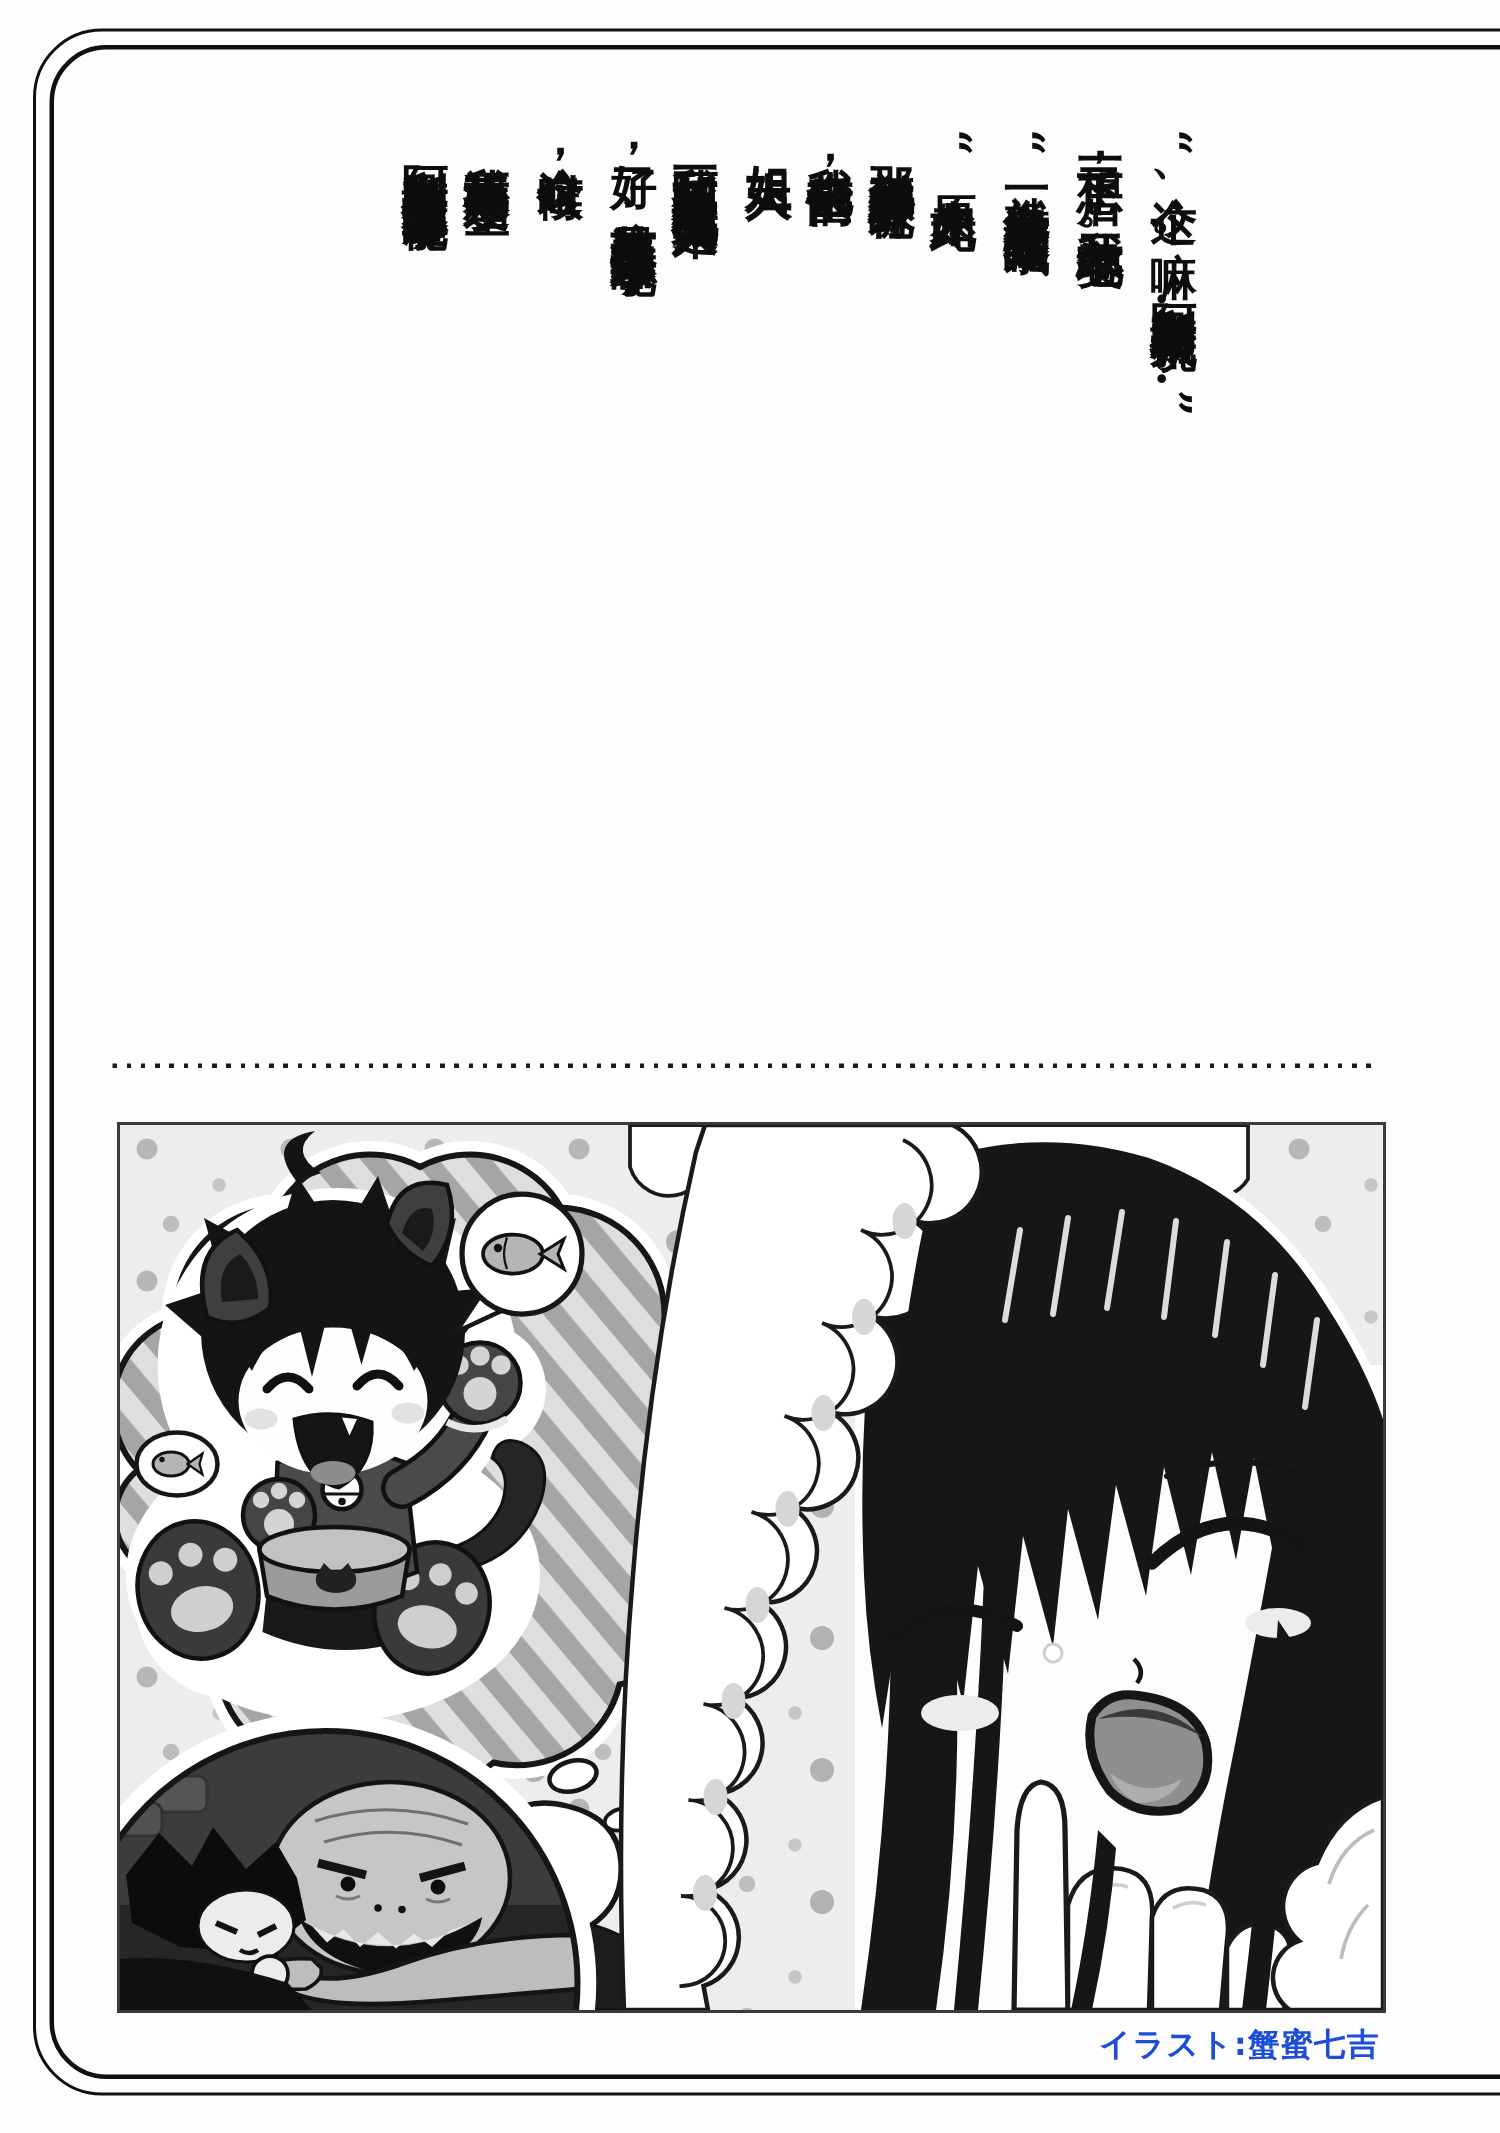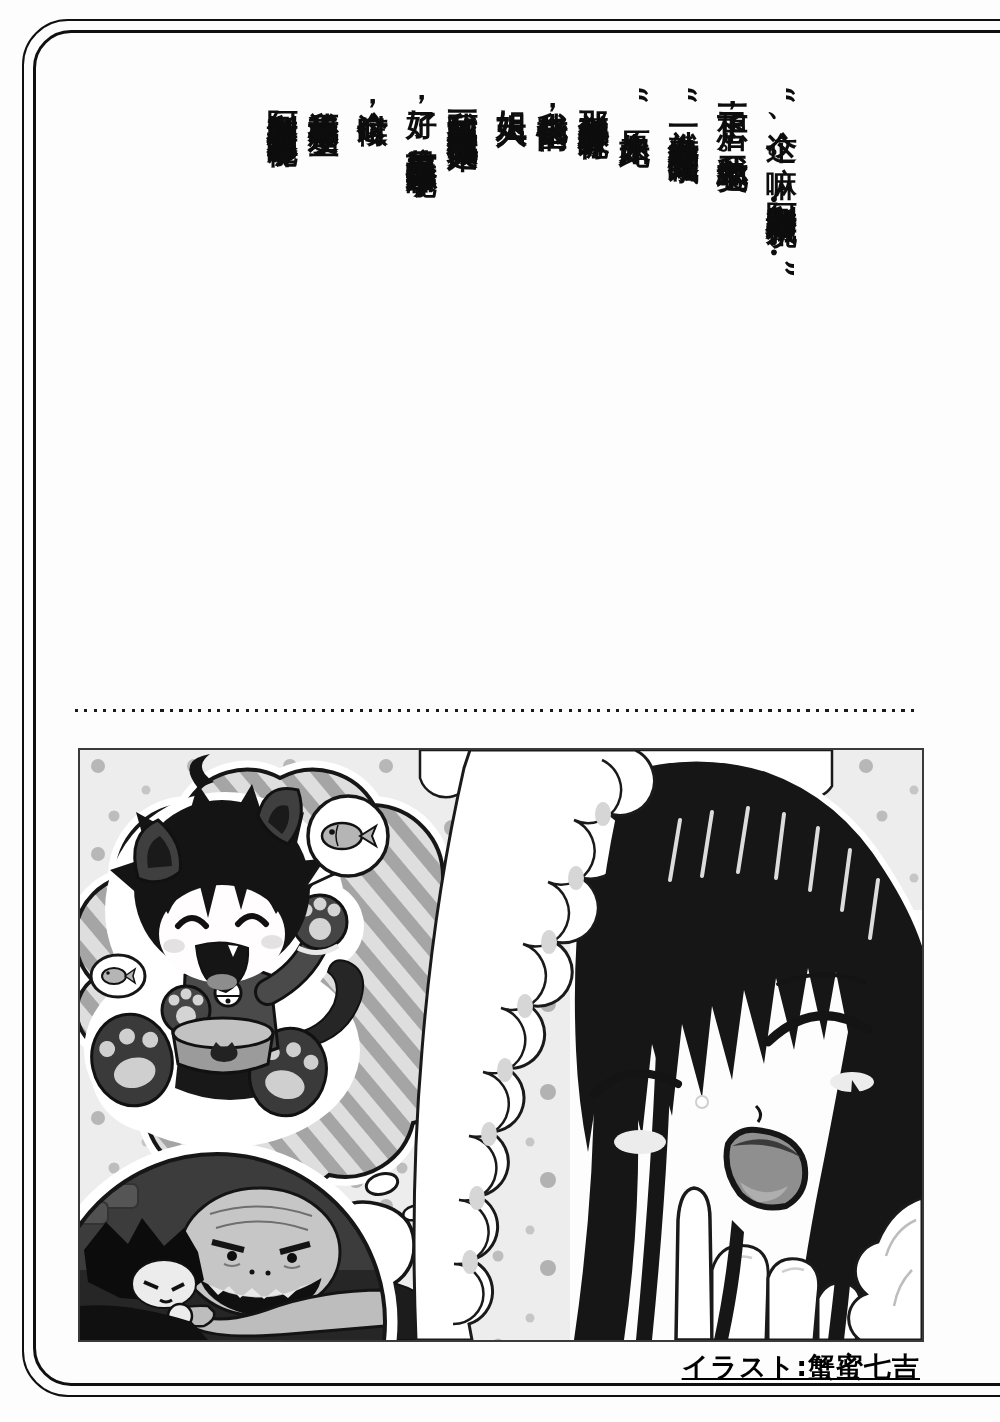--- a/index.html
+++ b/index.html
@@ -17,23 +17,23 @@
   .novel .line{line-height:41px;letter-spacing:2px;white-space:nowrap;}
   .novel .pgap{margin-block-end:8px;}
   
   .divider{position:absolute;left:75px;top:709px;width:841px;height:3px;
         background:repeating-linear-gradient(90deg,#1b1b1b 0 3px,transparent 3px 9.5px);}
   
   .illo{position:absolute;left:78px;top:748px;width:842px;height:590px;
         border:2px solid #3a3a3a;}
   .illo svg{display:block;}
   
-  .credit{position:absolute;top:1349px;right:80px;color:#000000;
+  .credit{position:absolute;top:1349px;right:80px;color:#1d4ed8;
         font-family:"DejaVu Sans","Liberation Sans",sans-serif;
-        font-weight:700;font-size:27px;letter-spacing:1px;text-decoration:underline;}
+        font-weight:700;font-size:21px;letter-spacing:1px;}
 </style>
 </head>
 <body>
 
 <div class="page">
 
   <div class="frame-outer"></div>
   <div class="frame-inner"></div>
 
   <div class="novel">

